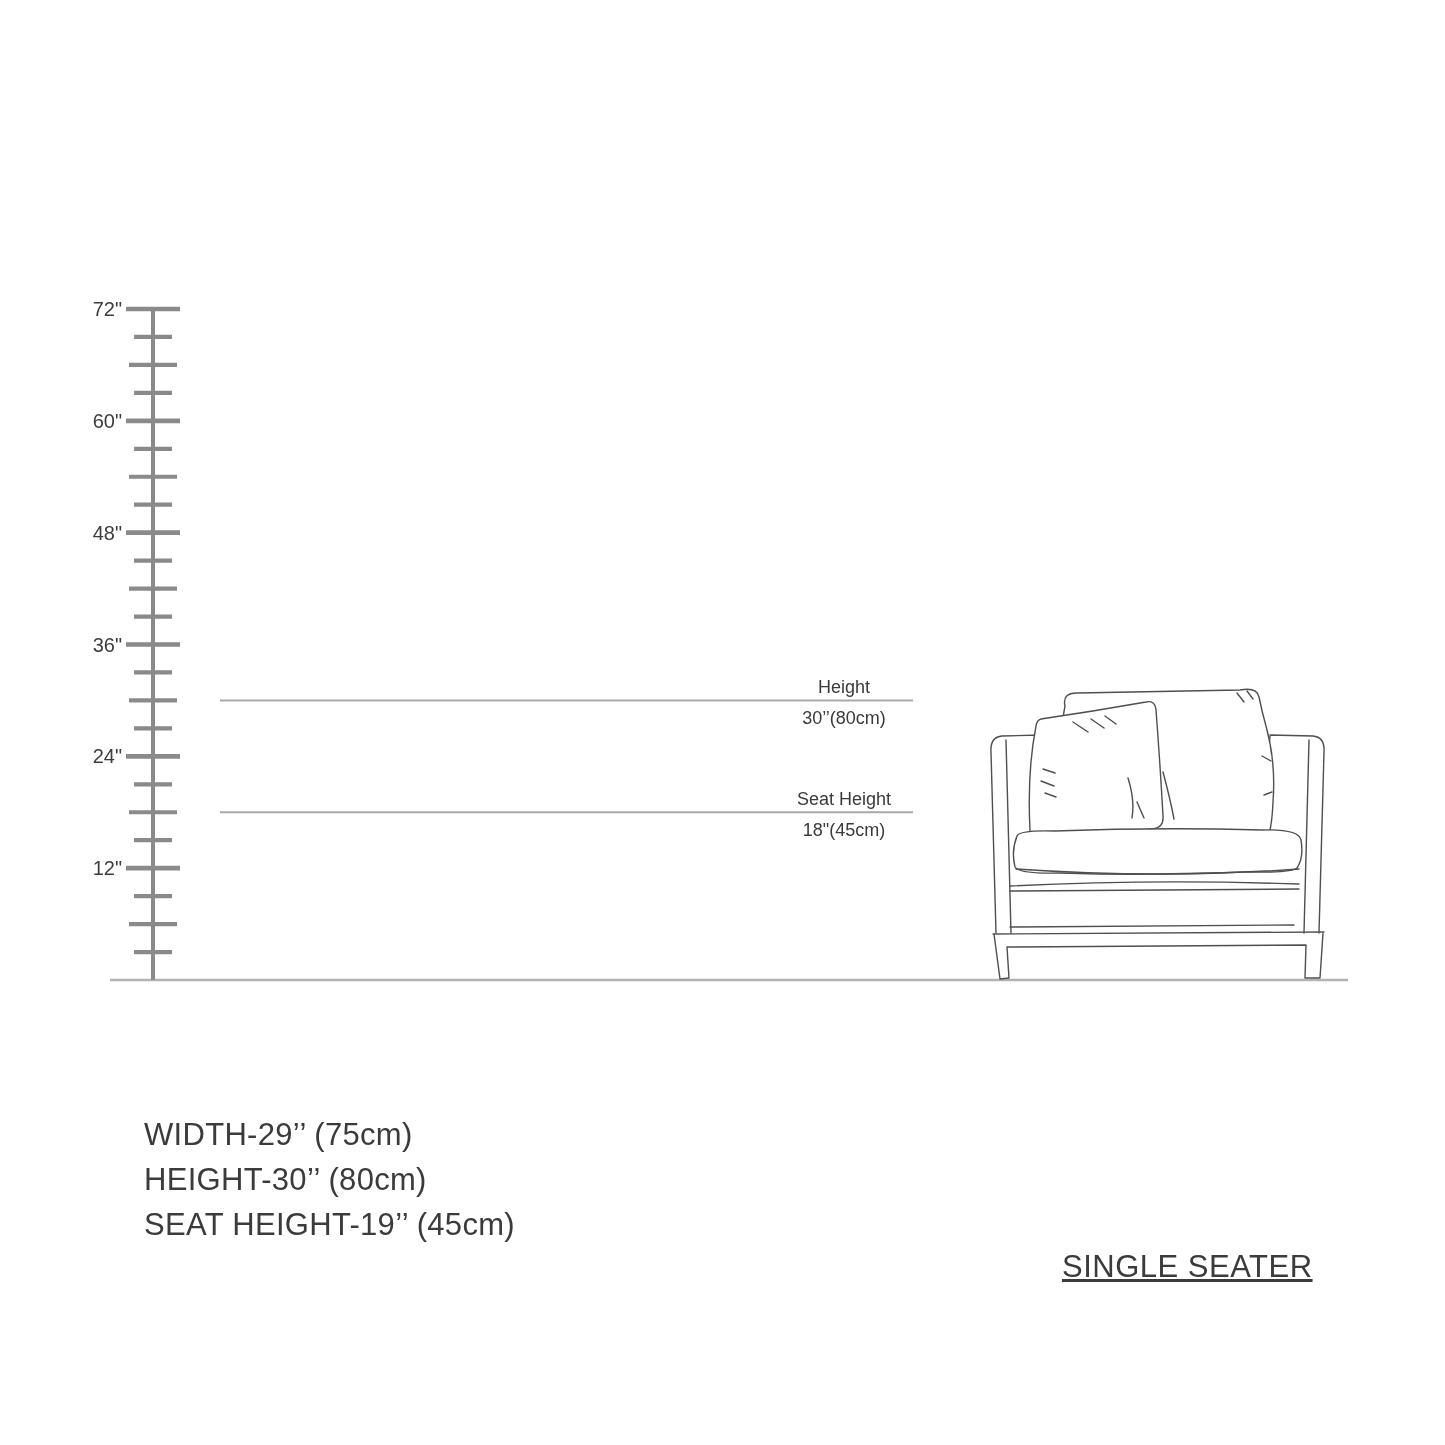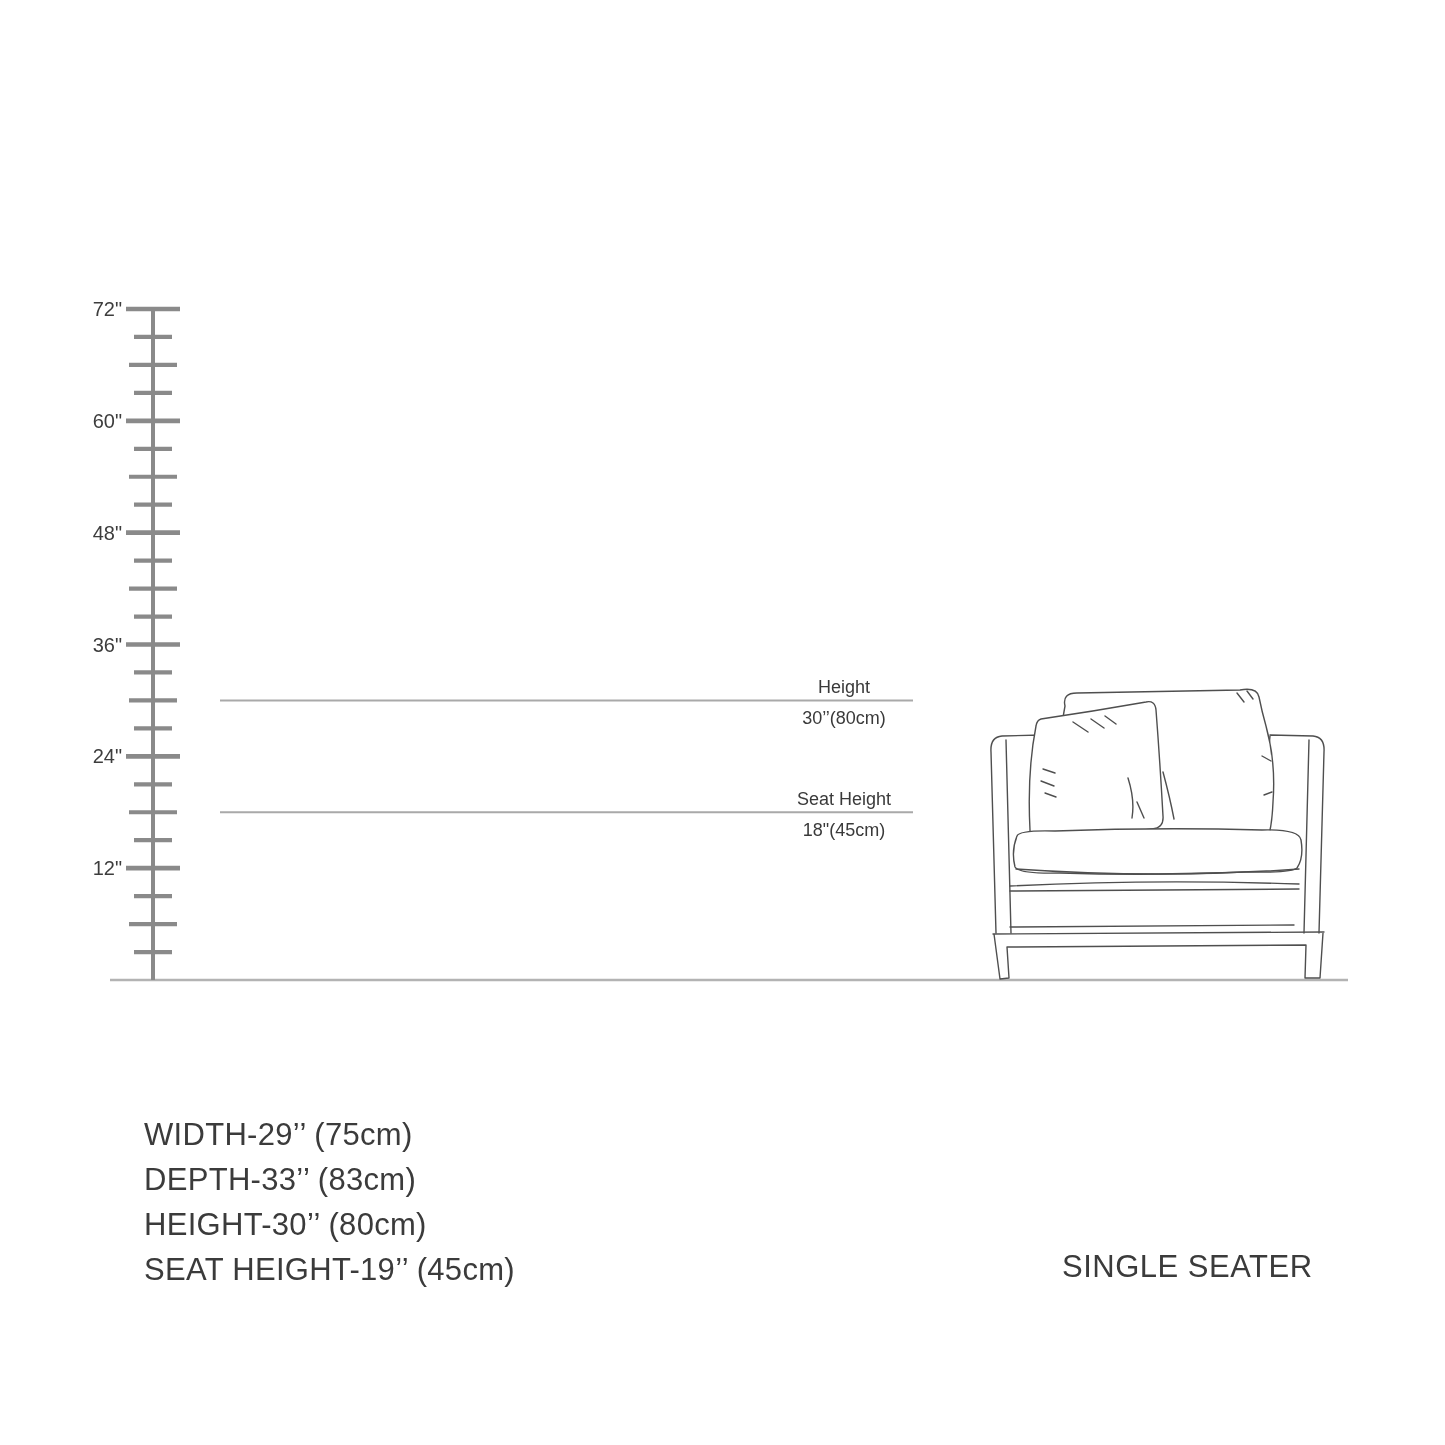--- a/index.html
+++ b/index.html
@@ -23,20 +23,21 @@
     letter-spacing:0.3px;
     white-space:nowrap;
   }
   .product{
     position:absolute;
     left:1062px;top:1249px;
     font-size:31px;
     color:#3b3b3b;
     letter-spacing:0.5px;
     white-space:nowrap;
+    text-decoration:underline;
   }
 </style>
 </head>
 <body>
 
 <div class="canvas">
 
   <svg id="diagram-svg" width="1445" height="1445" viewBox="0 0 1445 1445">
 
     <line x1="110" y1="980" x2="1348" y2="980" stroke="#b3b3b3" stroke-width="2.6"></line>
@@ -105,20 +106,19 @@
       <path d="M1073,722 l15,10 M1091,719 l13,9 M1105,716 l11,8 M1043,769 l12,4 M1041,781 l13,5 M1045,793 l11,4 M1128,778 q7,22 4,40 M1137,802 l7,16"></path>
 
       <path fill="#ffffff" d="M1017,836 Q1019,830 1055,831 Q1160,827 1262,830 Q1299,829 1301,840 Q1304,858 1297,868 Q1292,873 1245,872 Q1150,876 1060,873 Q1019,874 1015,867 Q1011,851 1017,836 Z"></path>
 
       <path d="M1016,869 Q1160,879 1299,869"></path>
     </g>
   </svg>
 
   <div class="specs">
     <div>WIDTH-29’’ (75cm)</div>
-    <div>DEPTH-33’’ (83cm)</div>
     <div>HEIGHT-30’’ (80cm)</div>
     <div>SEAT HEIGHT-19’’ (45cm)</div>
   </div>
 
   <div class="product">SINGLE SEATER</div>
 
 </div>
 
 </body></html>

